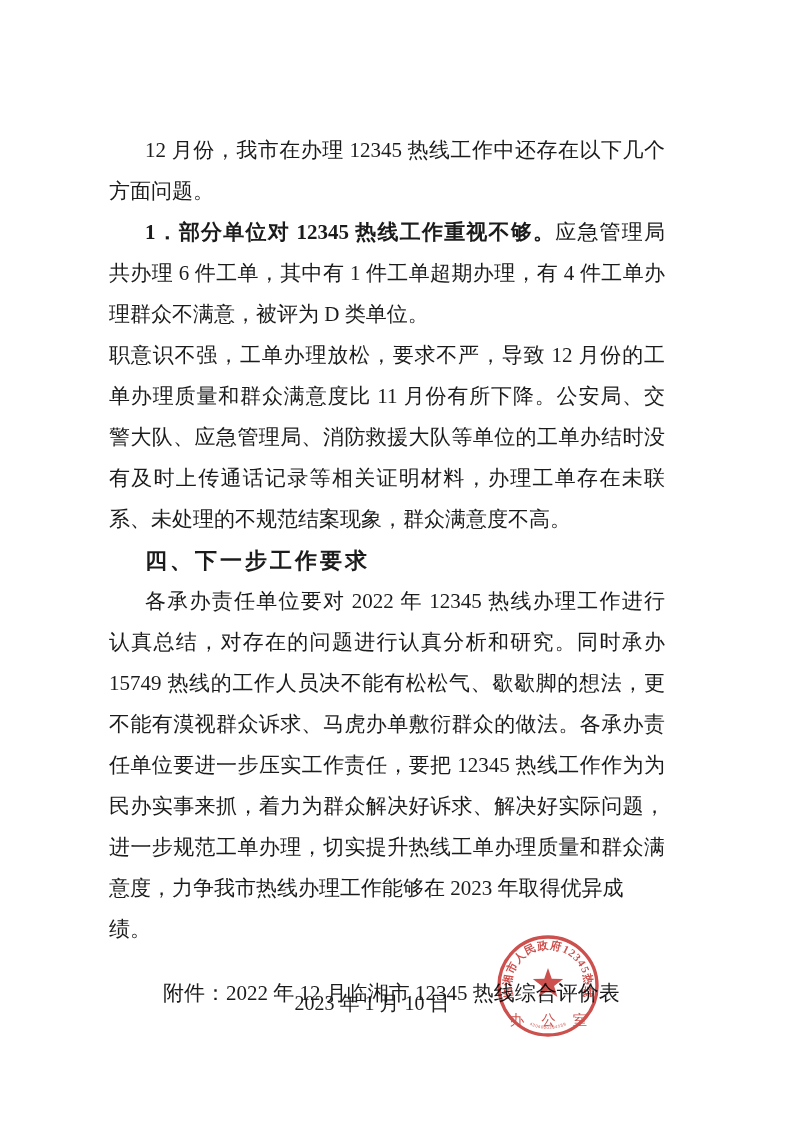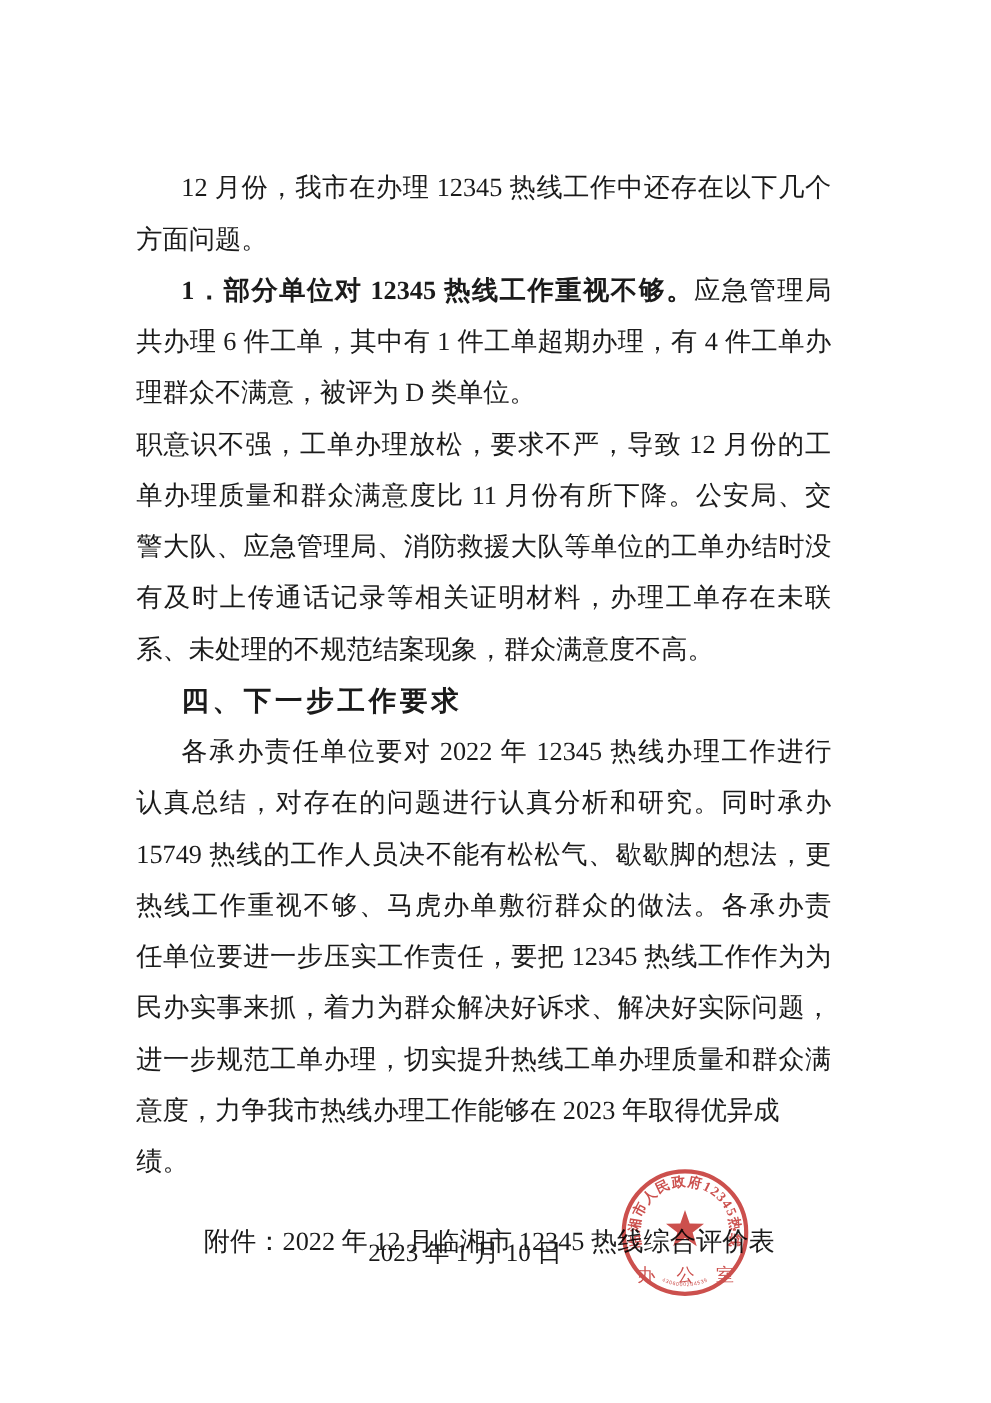--- a/index.html
+++ b/index.html
@@ -66,21 +66,21 @@
       <div class="line"><span class="seg">理群众不满意，被评为 D 类单位。</span></div>
       <div class="line just"><span class="seg">职意识不强，工单办理放松，要求不严，导致 12 月份的工</span></div>
       <div class="line just"><span class="seg">单办理质量和群众满意度比 11 月份有所下降。公安局、交</span></div>
       <div class="line just"><span class="seg">警大队、应急管理局、消防救援大队等单位的工单办结时没</span></div>
       <div class="line just"><span class="seg">有及时上传通话记录等相关证明材料，办理工单存在未联</span></div>
       <div class="line"><span class="seg">系、未处理的不规范结案现象，群众满意度不高。</span></div>
       <div class="line indent heading"><span class="seg">四、下一步工作要求</span></div>
       <div class="line indent just"><span class="seg">各承办责任单位要对 2022 年 12345 热线办理工作进行</span></div>
       <div class="line just"><span class="seg">认真总结，对存在的问题进行认真分析和研究。同时承办</span></div>
       <div class="line just"><span class="seg">15749 热线的工作人员决不能有松松气、歇歇脚的想法，更</span></div>
-      <div class="line just"><span class="seg">热线工作重视不够、马虎办单敷衍群众的做法。各承办责</span></div>
+      <div class="line just"><span class="seg">不能有漠视群众诉求、马虎办单敷衍群众的做法。各承办责</span></div>
       <div class="line just"><span class="seg">任单位要进一步压实工作责任，要把 12345 热线工作作为为</span></div>
       <div class="line just"><span class="seg">民办实事来抓，着力为群众解决好诉求、解决好实际问题，</span></div>
       <div class="line just"><span class="seg">进一步规范工单办理，切实提升热线工单办理质量和群众满</span></div>
       <div class="line"><span class="seg">意度，力争我市热线办理工作能够在 2023 年取得优异成绩。</span></div>
     </div>
 
   <div class="attachment">附件：2022 年 12 月临湘市 12345 热线综合评价表</div>
 
   <div class="dateline">2023 年 1 月 10 日</div>
 

